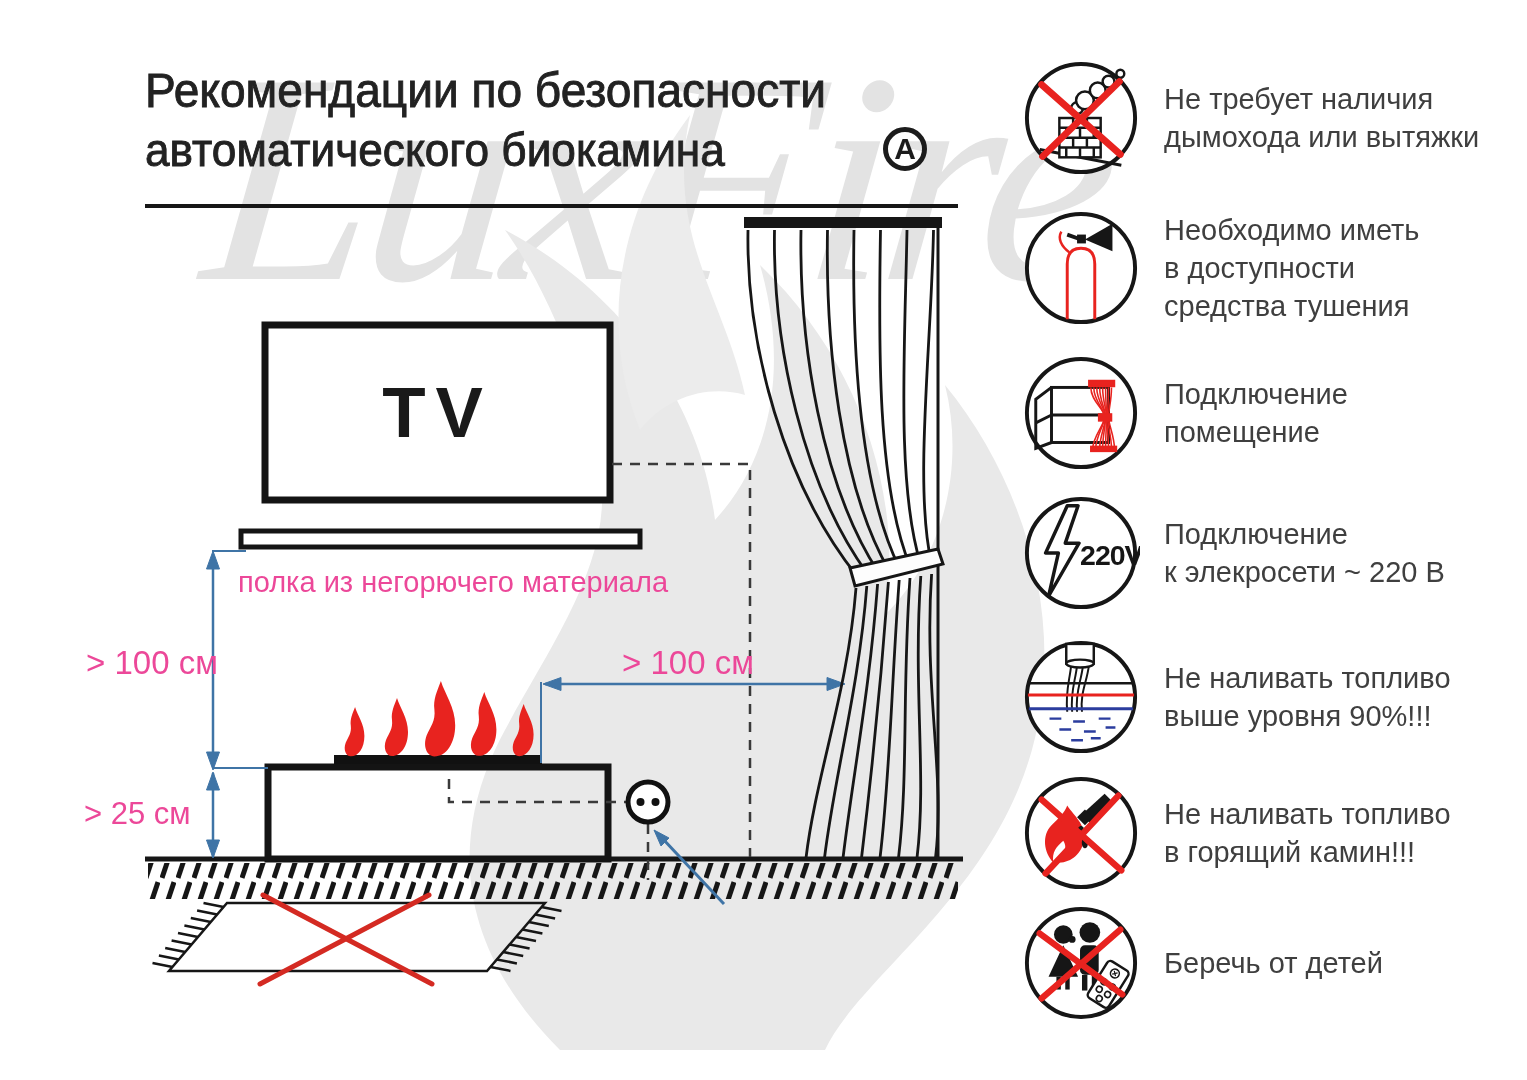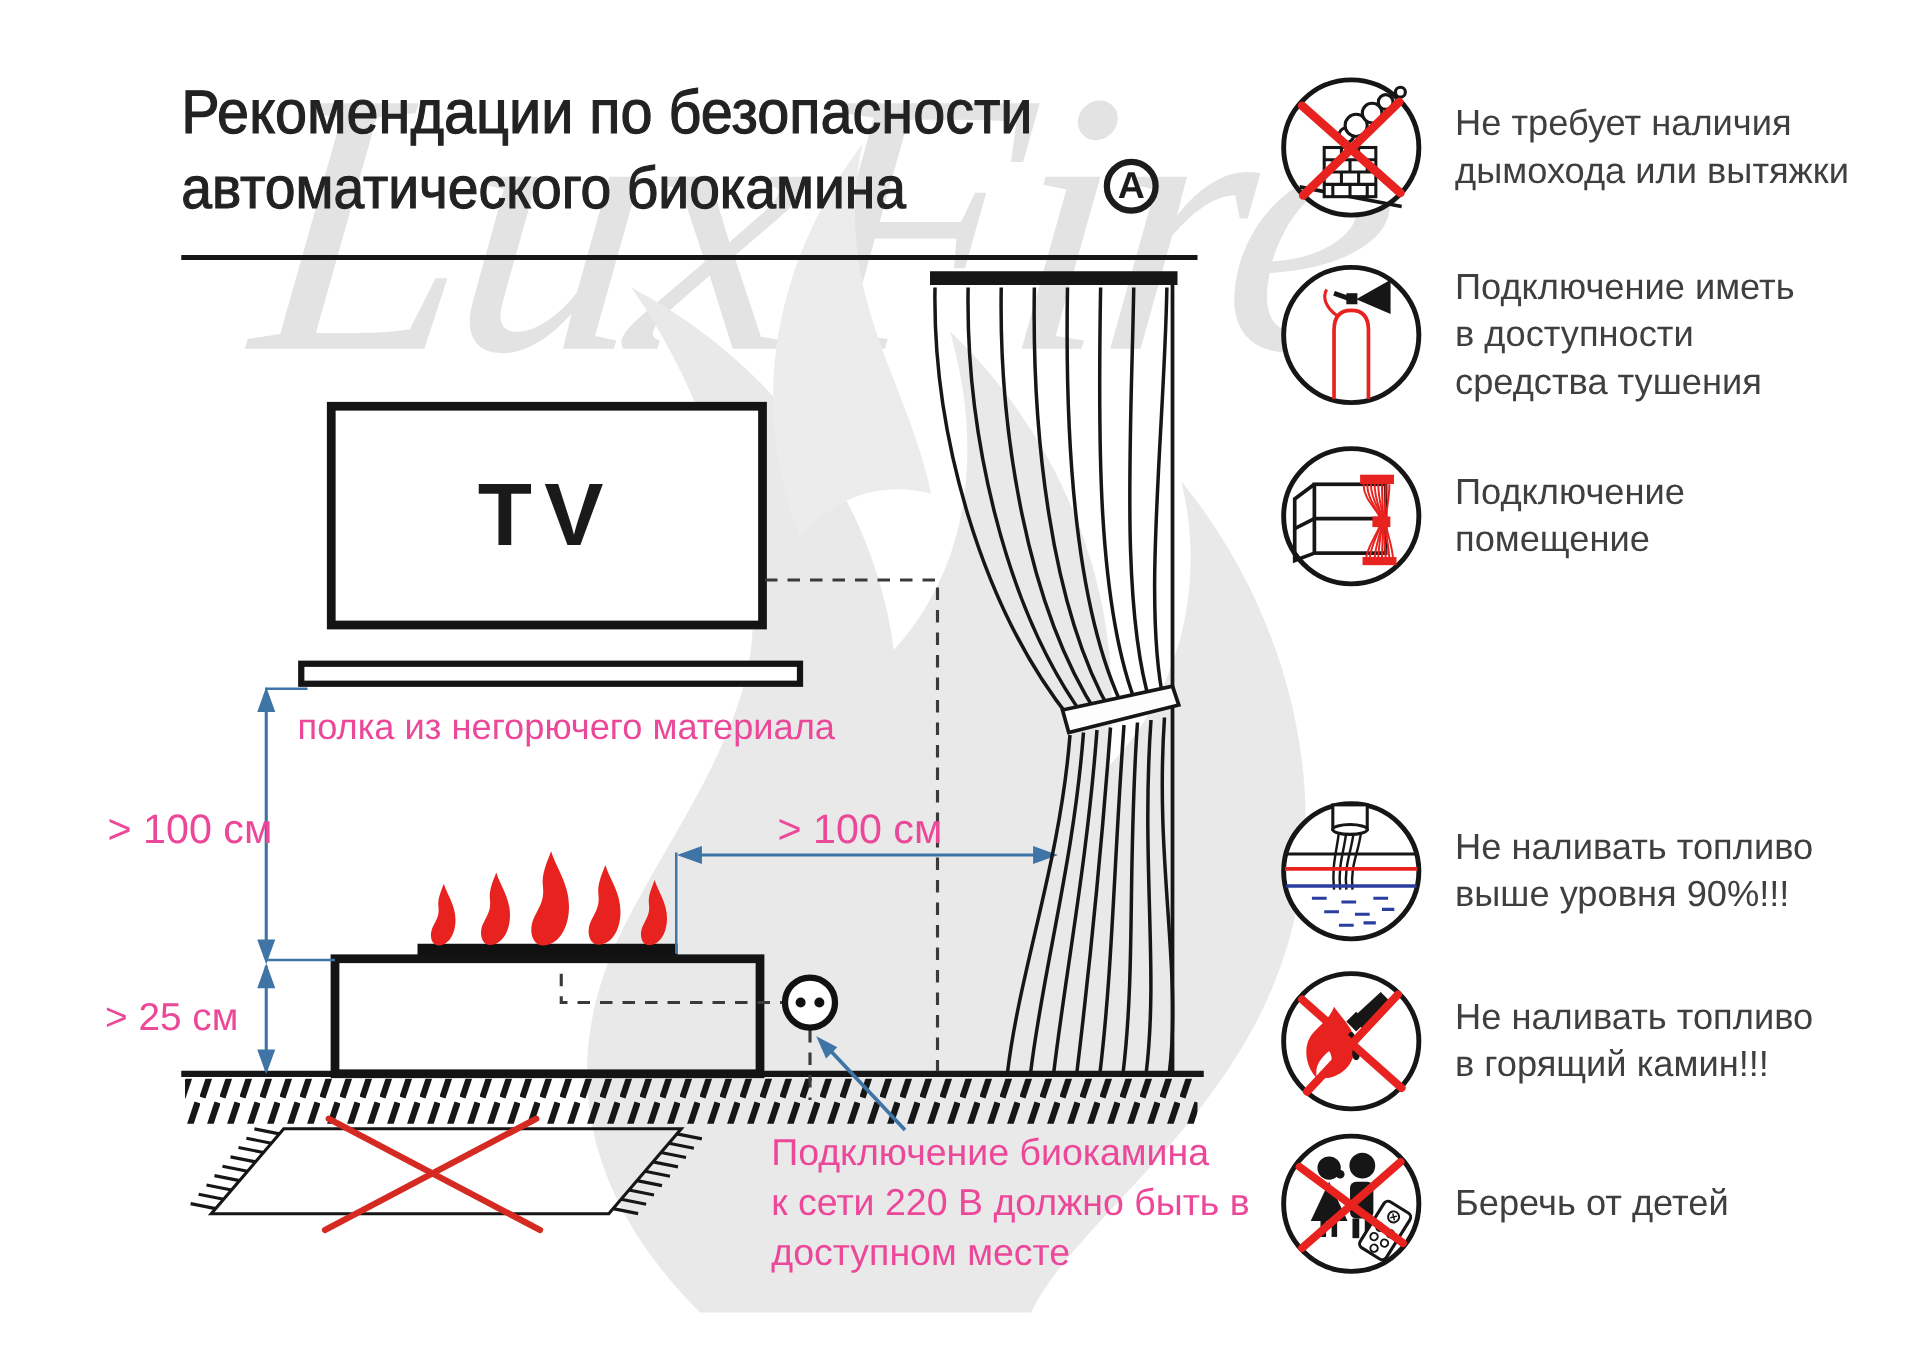--- a/index.html
+++ b/index.html
@@ -158,23 +158,20 @@
 
   <div class="abs txt title-line" id="title1">Рекомендации по безопасности</div>
   <div class="abs txt title-line" id="title2">автоматического биокамина</div>
   <div class="abs" id="badge-a">A</div>
 
   <div class="abs txt" id="tv-label">TV</div>
   <div class="abs txt blue" id="shelf-label">полка из негорючего материала</div>
   <div class="abs txt blue" id="dim-v100">&gt; 100 см</div>
   <div class="abs txt blue" id="dim-v25">&gt; 25 см</div>
   <div class="abs txt blue" id="dim-h100">&gt; 100 см</div>
-  <div class="abs txt blue" id="socket-note">Подключение биокамина
-к сети 220 В должно быть в
-доступном месте</div>
 
   <div class="srow" style="top:59px">
     <svg class="ic" width="118" height="118" viewBox="0 0 120 120">
       <circle cx="60" cy="60" r="55" fill="#fff" stroke="#161616" stroke-width="4"></circle>
       <line x1="18" y1="92" x2="101" y2="108" stroke="#161616" stroke-width="3"></line>
       <g fill="#fff" stroke="#161616" stroke-width="2.5">
         <rect x="38" y="60" width="42" height="40"></rect>
         <path d="M38,70 H80 M38,80 H80 M38,90 H80 M52,60 V70 M66,60 V70 M45,70 V80 M59,70 V80 M73,70 V80 M52,80 V90 M66,80 V90 M45,90 V100 M59,90 V100 M73,90 V100"></path>
         <circle cx="56" cy="50" r="6"></circle>
         <circle cx="64" cy="42" r="9"></circle>
@@ -195,21 +192,21 @@
     <svg class="ic" width="118" height="118" viewBox="0 0 120 120">
       <circle cx="60" cy="60" r="55" fill="#fff" stroke="#161616" stroke-width="4"></circle>
       <polygon points="64,31 92,15 92,43" fill="#161616"></polygon>
       <rect x="56" y="26" width="9" height="9" fill="#161616"></rect>
       <line x1="46" y1="26" x2="60" y2="31" stroke="#161616" stroke-width="4"></line>
       <g stroke="#e8231f" fill="none">
         <path d="M46,112 V56 Q46,40 60,40 Q74,40 74,56 V112" stroke-width="3"></path>
         <path d="M48,44 C40,38 36,30 40,23" stroke-width="2.5"></path>
       </g>
     </svg>
-    <div class="row-text">Подключение иметь
+    <div class="row-text">Необходимо иметь
 в доступности
 средства тушения</div>
   </div>
 
   <div class="srow" style="top:354px">
     <svg class="ic" width="118" height="118" viewBox="0 0 120 120">
       <circle cx="60" cy="60" r="55" fill="#fff" stroke="#161616" stroke-width="4"></circle>
       <g stroke="#161616" stroke-width="3" fill="none">
         <rect x="30" y="34" width="58" height="56"></rect>
         <path d="M30,34 L14,46 V96 L30,90"></path>
@@ -226,20 +223,29 @@
         <path d="M88,34 C88,48 87,56 87,64 C87,72 91,84 91,96"></path>
         <path d="M91,34 C91,48 88,56 88,64 C88,72 94,84 94,96"></path>
         <rect x="78" y="61" width="13" height="7" fill="#e8231f"></rect>
         <rect x="70" y="94" width="26" height="5" fill="#e8231f"></rect>
       </g>
     </svg>
     <div class="row-text">Подключение
 помещение</div>
   </div>
 
+  <div class="srow" style="top:494px">
+    <svg class="ic" width="118" height="118" viewBox="0 0 120 120">
+      <circle cx="60" cy="60" r="55" fill="#fff" stroke="#161616" stroke-width="4"></circle>
+      <path d="M46,12 L24,60 H37 L27,104 L58,50 H44 L57,12 Z" fill="#fff" stroke="#161616" stroke-width="3.5" stroke-linejoin="round"></path>
+      <text x="59" y="72" font-size="29" font-weight="bold" fill="#161616" style="letter-spacing:-1px">220V</text>
+    </svg>
+    <div class="row-text">Подключение
+к элекросети ~ 220 В</div>
+  </div>
 
   <div class="srow" style="top:638px">
     <svg class="ic" width="118" height="118" viewBox="0 0 120 120">
       <circle cx="60" cy="60" r="55" fill="#fff" stroke="#161616" stroke-width="4"></circle>
       <g stroke="#161616" fill="none" stroke-width="2">
         <path d="M50,28 C48,45 44,55 46,75"></path>
         <path d="M56,28 C54,45 49,55 51,75"></path>
         <path d="M62,28 C60,45 54,55 56,75"></path>
         <path d="M68,28 C66,45 59,55 61,75"></path>
       </g>

